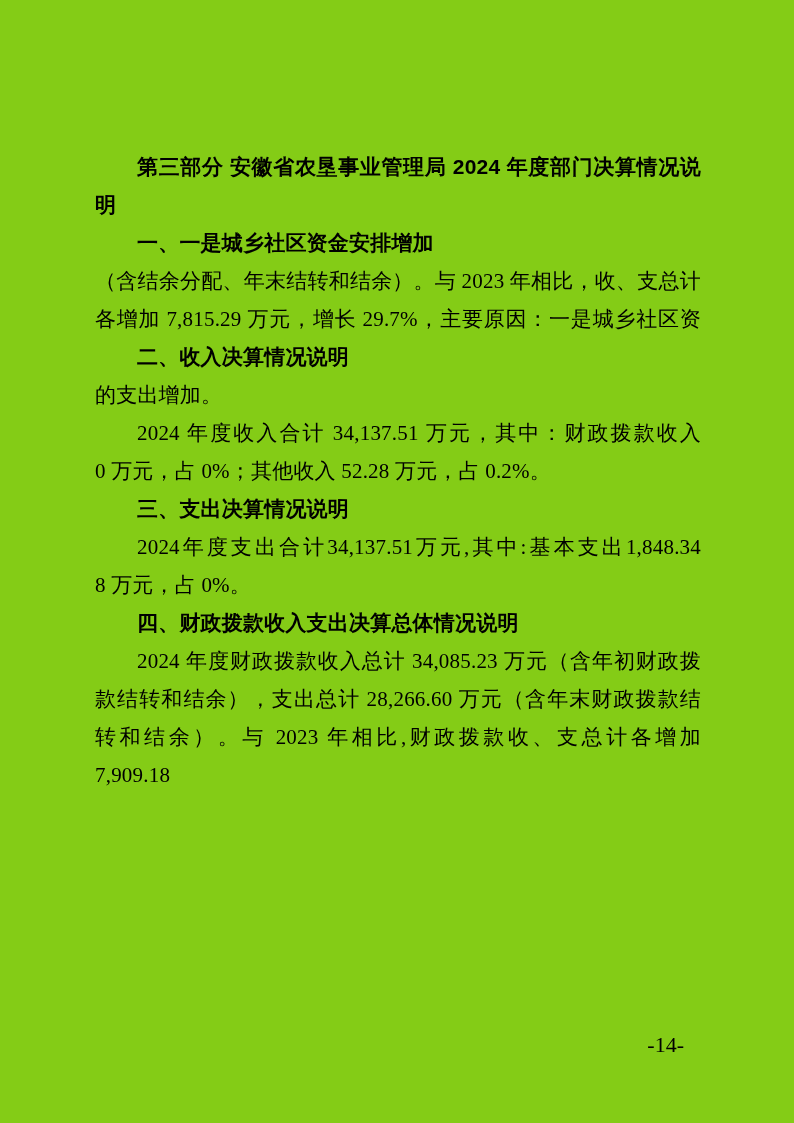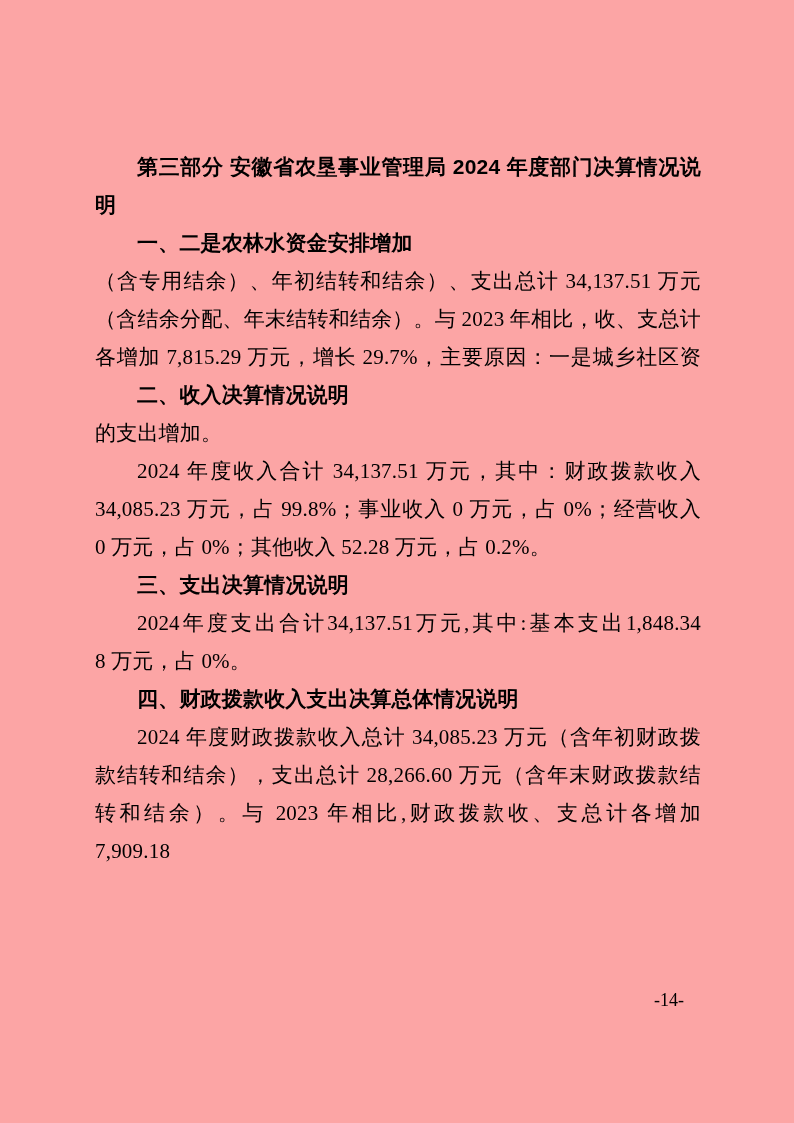--- a/index.html
+++ b/index.html
@@ -5,21 +5,21 @@
   html, body {
     margin: 0;
     padding: 0;
     background: #888;
   }
   .page {
     position: relative;
     width: 794px;
     height: 1123px;
     margin: 0 auto;
-    background: #fca5a5;
+    background: #84cc16;
     overflow: hidden;
     color: #000000;
   }
   .content {
     position: absolute;
     left: 95px;
     top: 148px;
     width: 606px;
   }
   .ln {
@@ -47,46 +47,44 @@
   .title-ln {
     font-family: "Liberation Sans", "DejaVu Sans", sans-serif;
     font-weight: bold;
   }
   .title-ln.end {
     text-align: left;
     text-align-last: left;
   }
   .pageno {
     position: absolute;
-    top: 988px;
+    top: 1033px;
     right: 110px;
     font-family: "Liberation Serif", "DejaVu Serif", serif;
-    font-size: 18px;
+    font-size: 22px;
     line-height: 24px;
     color: #000000;
   }
 </style>
 </head>
 <body>
 
 <div class="page">
   <div class="content">
 
     <div class="ln title-ln ind">第三部分 安徽省农垦事业管理局 2024 年度部门决算情况说</div>
     <div class="ln title-ln end">明</div>
 
-    <div class="ln hd ind">一、二是农林水资金安排增加</div>
-    <div class="ln">（含专用结余）、年初结转和结余）、支出总计 34,137.51 万元</div>
+    <div class="ln hd ind">一、一是城乡社区资金安排增加</div>
     <div class="ln">（含结余分配、年末结转和结余）。与 2023 年相比，收、支总计</div>
     <div class="ln">各增加 7,815.29 万元，增长 29.7%，主要原因：一是城乡社区资</div>
     <div class="ln hd ind">二、收入决算情况说明</div>
 
     <div class="ln end">的支出增加。</div>
     <div class="ln ind">2024 年度收入合计 34,137.51 万元，其中：财政拨款收入</div>
-    <div class="ln">34,085.23 万元，占 99.8%；事业收入 0 万元，占 0%；经营收入</div>
     <div class="ln end">0 万元，占 0%；其他收入 52.28 万元，占 0.2%。</div>
 
     <div class="ln hd ind">三、支出决算情况说明</div>
     <div class="ln ind">2024年度支出合计34,137.51万元,其中:基本支出1,848.34</div>
     <div class="ln end">8 万元，占 0%。</div>
 
     <div class="ln hd ind">四、财政拨款收入支出决算总体情况说明</div>
     <div class="ln ind">2024 年度财政拨款收入总计 34,085.23 万元（含年初财政拨</div>
     <div class="ln">款结转和结余），支出总计 28,266.60 万元（含年末财政拨款结</div>
     <div class="ln">转和结余）。与 2023 年相比,财政拨款收、支总计各增加 7,909.18</div>

